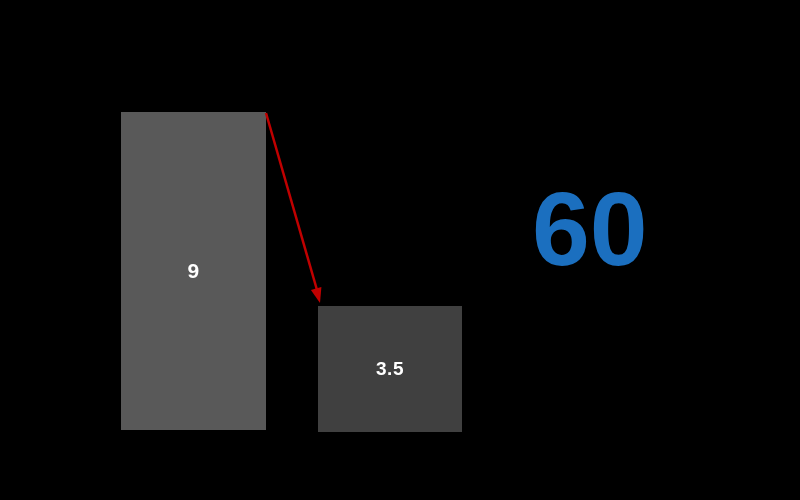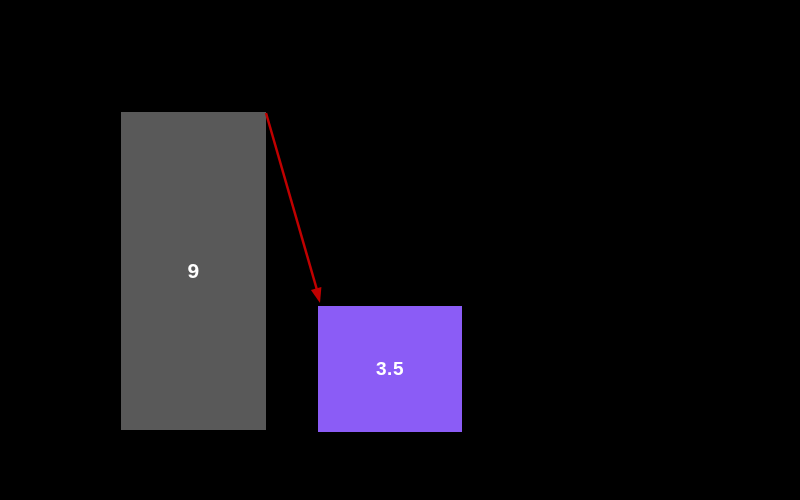--- a/index.html
+++ b/index.html
@@ -68,23 +68,24 @@
 </style>
 </head>
 <body>
 
 <div class="canvas" style="background-color: rgb(0, 0, 0);">
 
   <div class="bar bar-gray" style="background-color: rgb(89, 89, 89);">
     <span class="bar-label" style="color: rgb(255, 255, 255);">9</span>
   </div>
 
-  <div class="bar bar-orange" style="background-color: #8b5cf6;">
+  <div class="bar bar-orange" style="background-color: #404040;">
     <span class="bar-label" style="color: rgb(255, 255, 255);">3.5</span>
   </div>
 
   <svg class="arrow-svg" viewBox="0 0 800 500" xmlns="http://www.w3.org/2000/svg">
     <line class="arrow-line" x1="266" y1="113" x2="317" y2="290" style="stroke: rgb(192, 0, 0);"></line>
     <polygon points="320,303 310.9,290 321.4,287" style="fill: rgb(192, 0, 0);"></polygon>
   </svg>
 
+  <div class="big-number" style="color: rgb(27, 111, 191);">60</div>
 
 </div>
 
 </body></html>

